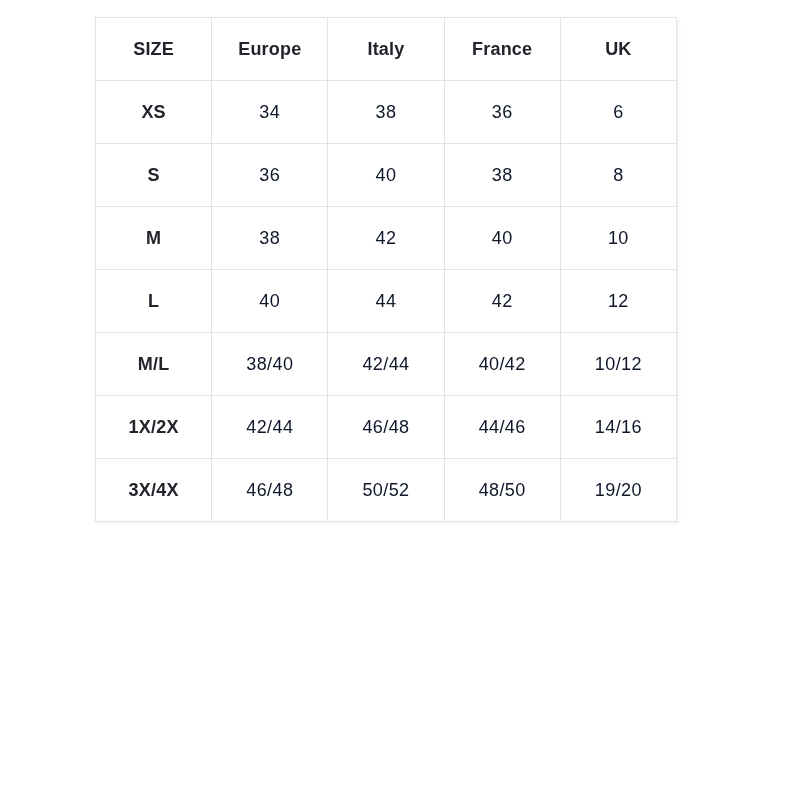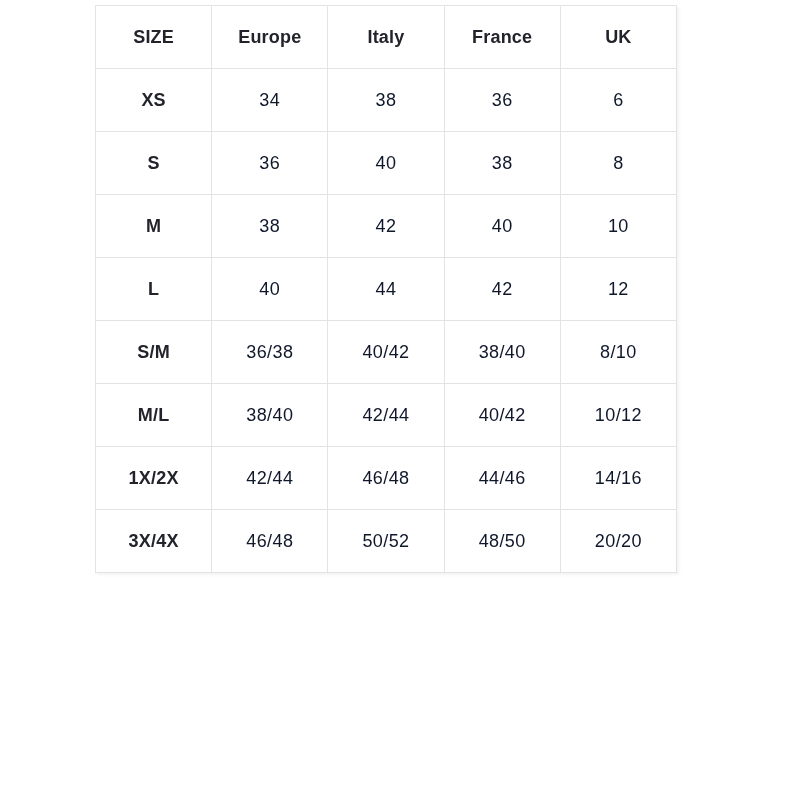--- a/index.html
+++ b/index.html
@@ -7,20 +7,21 @@
     padding: 0;
     background: #ffffff;
     font-family: "Liberation Sans", sans-serif;
   }
   .canvas {
     position: relative;
     width: 800px;
     height: 650px;
     background: #ffffff;
     overflow: hidden;
+    margin-top: 12px;
   }
   table.size-table {
     position: absolute;
     left: 95px;
     width: 582px;
     border-collapse: collapse;
     table-layout: fixed;
     background: #ffffff;
     box-shadow: 2px 2px 3px rgba(0,0,0,0.05);
   }
@@ -85,44 +86,37 @@
         <td class="value">10</td>
       </tr>
       <tr>
         <td class="label">L</td>
         <td class="value">40</td>
         <td class="value">44</td>
         <td class="value">42</td>
         <td class="value">12</td>
       </tr>
       <tr>
-        <td class="label">S/M</td>
-        <td class="value">36/38</td>
-        <td class="value">40/42</td>
-        <td class="value">38/40</td>
-        <td class="value">8/10</td>
-      </tr>
-      <tr>
         <td class="label">M/L</td>
         <td class="value">38/40</td>
         <td class="value">42/44</td>
         <td class="value">40/42</td>
         <td class="value">10/12</td>
       </tr>
       <tr>
         <td class="label">1X/2X</td>
         <td class="value">42/44</td>
         <td class="value">46/48</td>
         <td class="value">44/46</td>
         <td class="value">14/16</td>
       </tr>
       <tr>
         <td class="label">3X/4X</td>
         <td class="value">46/48</td>
         <td class="value">50/52</td>
         <td class="value">48/50</td>
-        <td class="value">20/20</td>
+        <td class="value">19/20</td>
       </tr>
     </tbody>
   </table>
 
 
 </div>
 
 </body></html>

